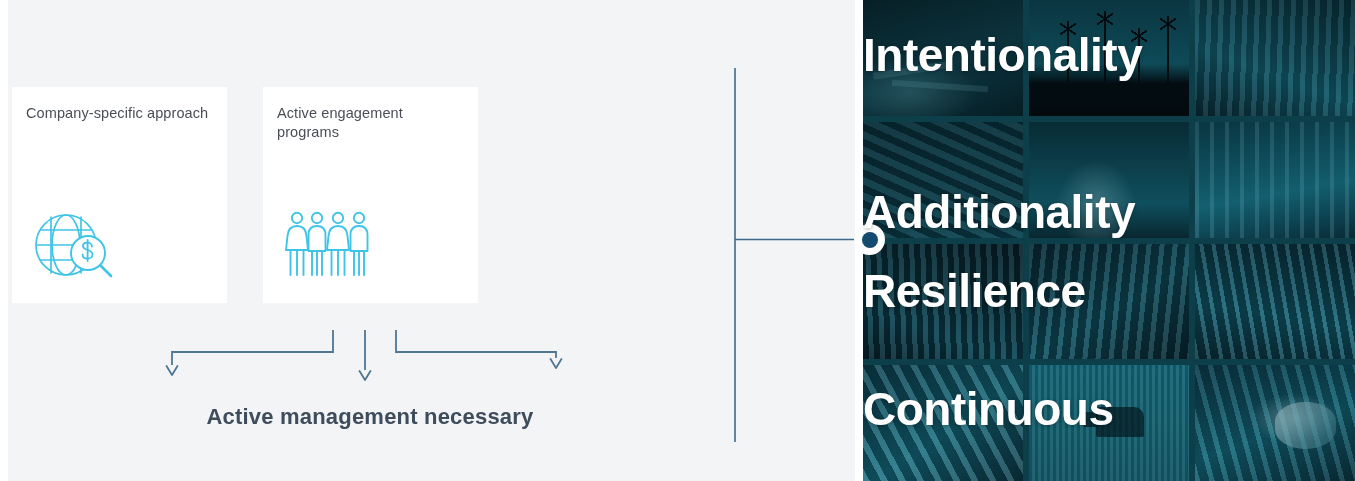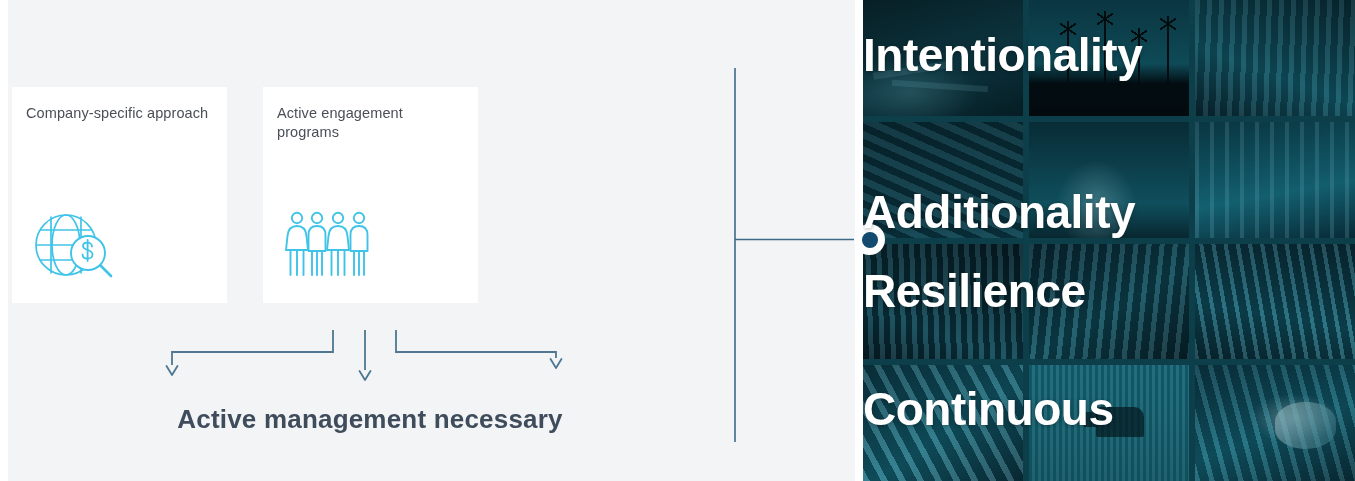--- a/index.html
+++ b/index.html
@@ -60,21 +60,21 @@
     left: 0; top: 318px;
     width: 760px; height: 80px;
   }
   .arrows svg { display: block; }
 
   .caption {
     position: absolute;
     left: 0px; top: 404px;
     width: 740px;
     text-align: center;
-    font-size: 26px;
+    font-size: 22px;
     font-weight: bold;
     color: #3f4c5c;
     letter-spacing: .2px;
   }
 
   
   .connector {
     position: absolute;
     left: 728px; top: 60px;
     width: 150px; height: 400px;

